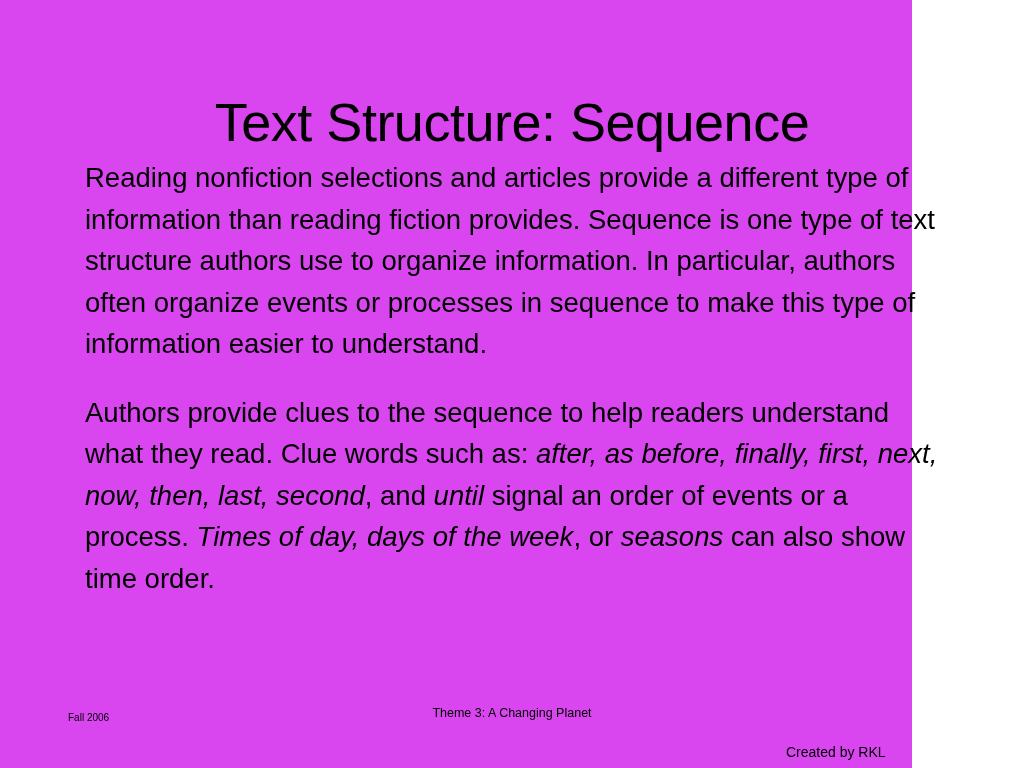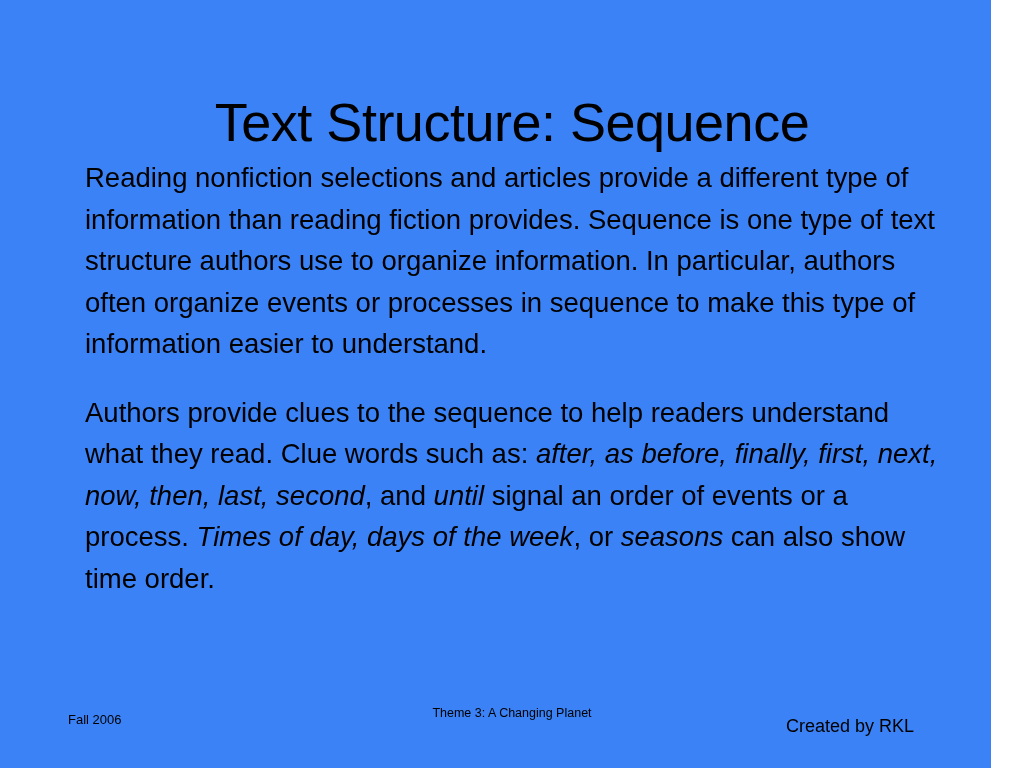--- a/index.html
+++ b/index.html
@@ -11,23 +11,23 @@
     width: 1024px;
     height: 768px;
     font-family: "Liberation Sans", sans-serif;
     color: #000000;
     position: relative;
     overflow: hidden;
   }
   .slide {
     position: absolute;
     left: 0; top: 0;
-    width: 991px;
+    width: 912px;
     height: 768px;
-    background: #3b82f6;
+    background: #d946ef;
   }
   .slide-title {
     position: absolute;
     left: 0;
     top: 56px;
     width: 1024px;
     text-align: center;
     font-size: 54px;
     line-height: 1.12;
     font-weight: normal;
@@ -45,36 +45,37 @@
     margin: 0 0 27px 0;
     text-align: left;
   }
   .para:last-child { margin-bottom: 11px; }
   .ital { font-style: italic; }
 
   .footer-left {
     position: absolute;
     left: 68px;
     top: 712px;
-    font-size: 13px;
+    font-size: 10px;
   }
   .footer-center {
     position: absolute;
     left: 362px;
     top: 705px;
     width: 300px;
     text-align: center;
     font-size: 12.5px;
     line-height: 1.3;
   }
   .footer-right {
     position: absolute;
     left: 786px;
-    top: 716px;
-    font-size: 18px;
+    top: 744px;
+    font-size: 14px;
+    text-align: center;
   }
 </style>
 </head>
 <body>
 
 <div class="slide">
 
   <h1 class="slide-title">Text Structure: Sequence</h1>
 
   <div class="body-block">

